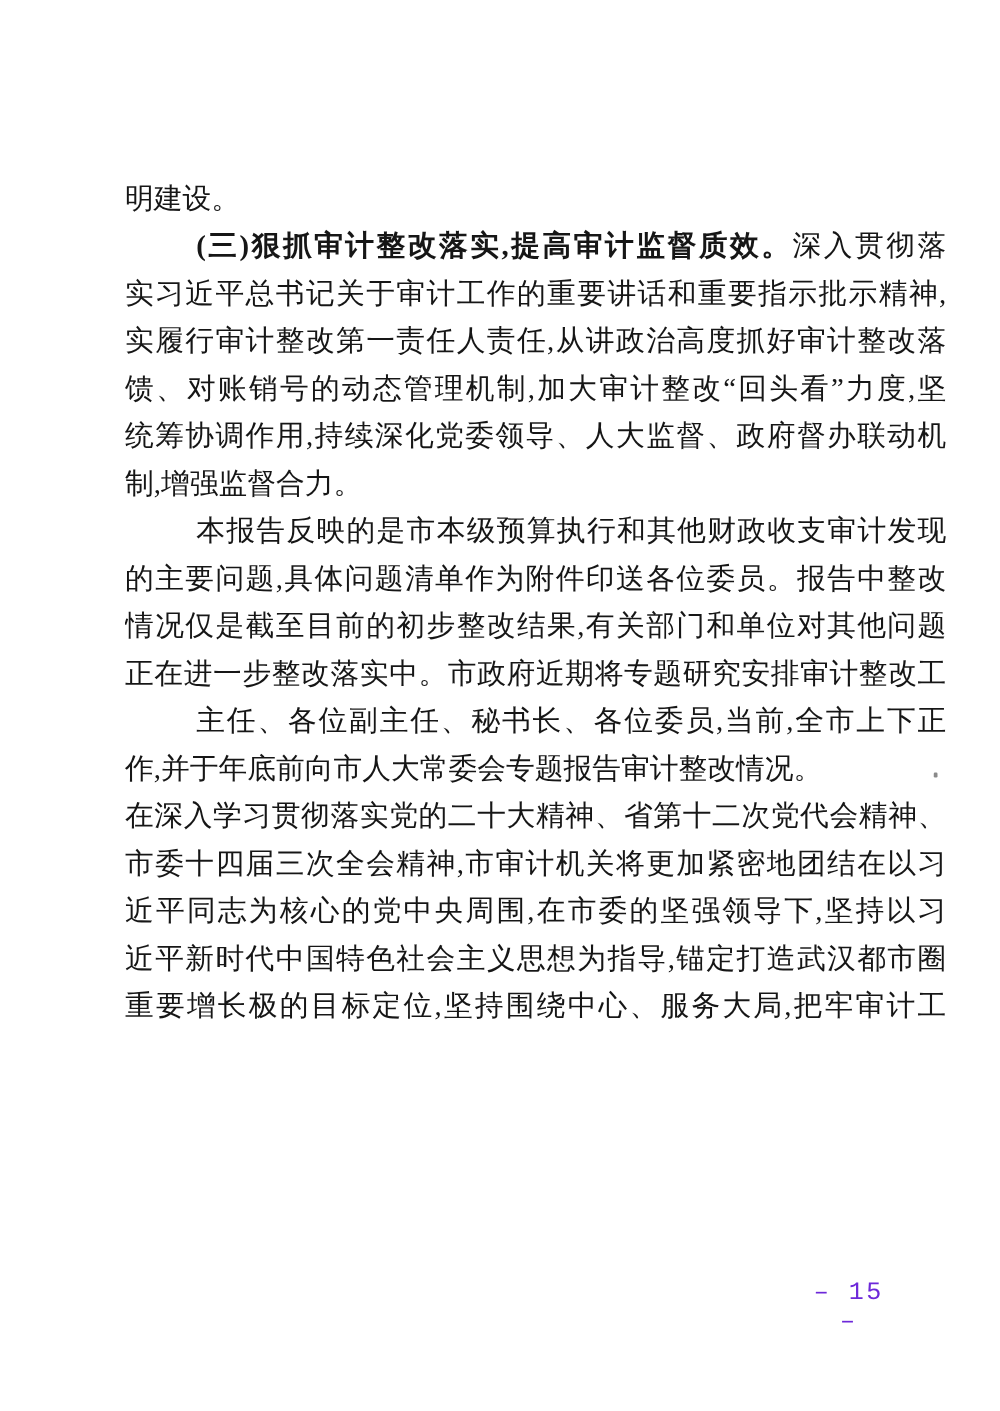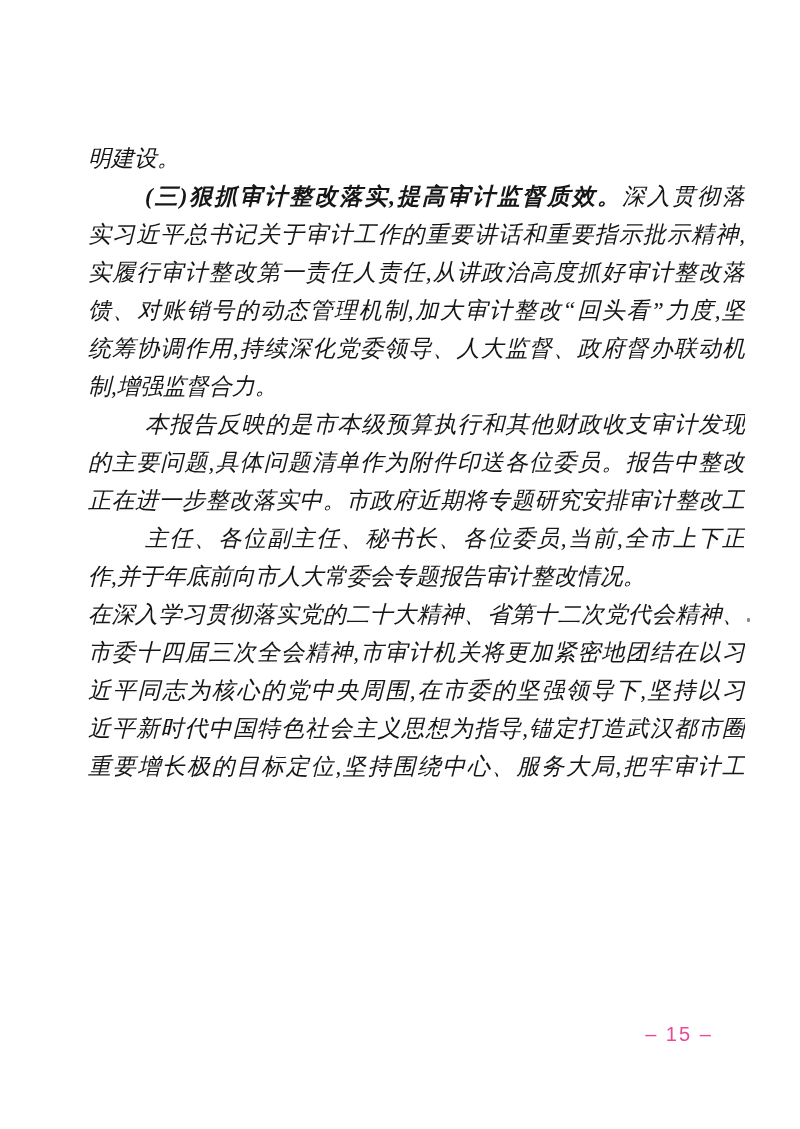--- a/index.html
+++ b/index.html
@@ -7,24 +7,23 @@
     position: relative;
     width: 800px;
     height: 1129px;
     background: #ffffff;
     overflow: hidden;
     font-family: "Liberation Serif", "DejaVu Serif", serif;
     color: #161616;
   }
   .text-block {
     position: absolute;
-    left: 88px;
+    left: 100px;
     top: 140px;
     width: 657px;
-    font-style: italic;
   }
   .line {
     font-size: 23px;
     line-height: 38px;
     height: 38px;
     text-align: justify;
     text-align-last: justify;
     text-justify: inter-character;
     overflow: hidden;
   }
@@ -38,22 +37,22 @@
     font-weight: 700;
   }
   .page-number {
     position: absolute;
     top: 1023px;
     left: 638px;
     width: 82px;
     text-align: center;
     font-size: 20px;
     letter-spacing: 2px;
-    color: #ec4899;
-    font-family: Liberation Sans, sans-serif;
+    color: #6d28d9;
+    font-family: Liberation Mono, monospace;
   }
   .scan-speck {
     position: absolute;
     left: 747px;
     top: 618px;
     width: 3px;
     height: 4px;
     background: #8a8a8a;
     border-radius: 1px;
   }
@@ -72,20 +71,21 @@
     </div>
 
     <div class="line">实习近平总书记关于审计工作的重要讲话和重要指示批示精神,</div>
     <div class="line">实履行审计整改第一责任人责任,从讲政治高度抓好审计整改落</div>
     <div class="line">馈、对账销号的动态管理机制,加大审计整改“回头看”力度,坚</div>
     <div class="line">统筹协调作用,持续深化党委领导、人大监督、政府督办联动机</div>
     <div class="line end">制,增强监督合力。</div>
 
     <div class="line indent">本报告反映的是市本级预算执行和其他财政收支审计发现</div>
     <div class="line">的主要问题,具体问题清单作为附件印送各位委员。报告中整改</div>
+    <div class="line">情况仅是截至目前的初步整改结果,有关部门和单位对其他问题</div>
     <div class="line">正在进一步整改落实中。市政府近期将专题研究安排审计整改工</div>
     <div class="line indent">主任、各位副主任、秘书长、各位委员,当前,全市上下正</div>
 
     <div class="line end">作,并于年底前向市人大常委会专题报告审计整改情况。</div>
     <div class="line">在深入学习贯彻落实党的二十大精神、省第十二次党代会精神、</div>
     <div class="line">市委十四届三次全会精神,市审计机关将更加紧密地团结在以习</div>
     <div class="line">近平同志为核心的党中央周围,在市委的坚强领导下,坚持以习</div>
     <div class="line">近平新时代中国特色社会主义思想为指导,锚定打造武汉都市圈</div>
     <div class="line">重要增长极的目标定位,坚持围绕中心、服务大局,把牢审计工</div>
 

